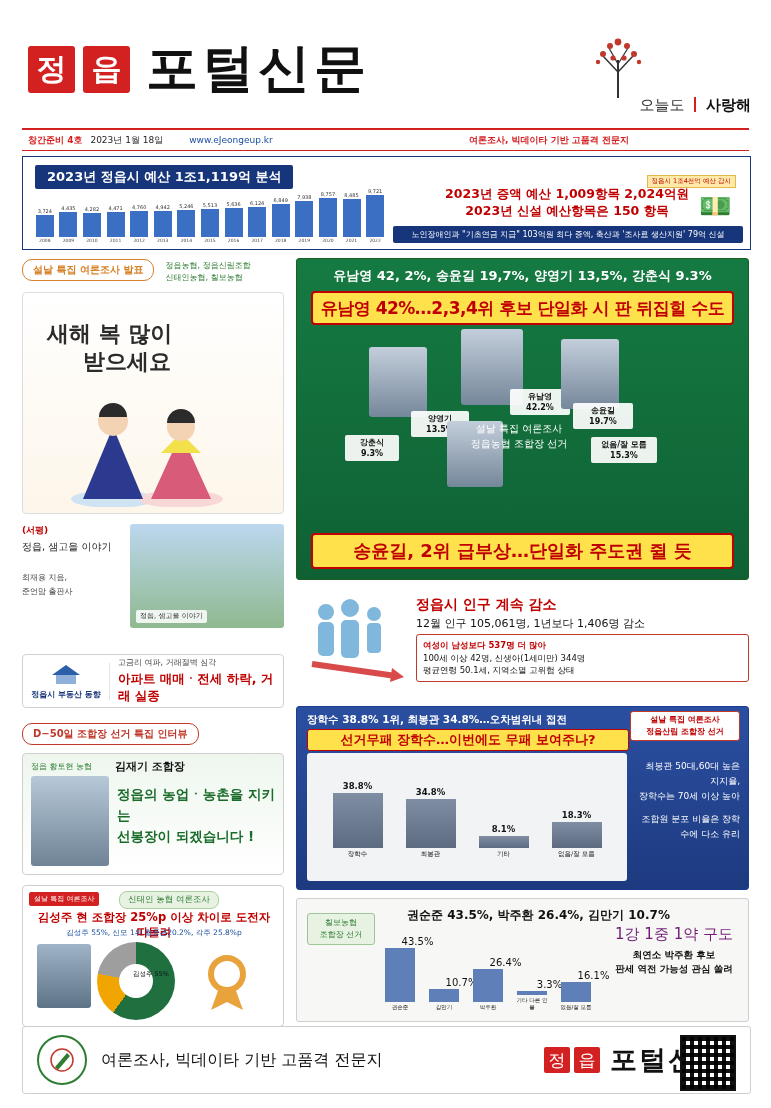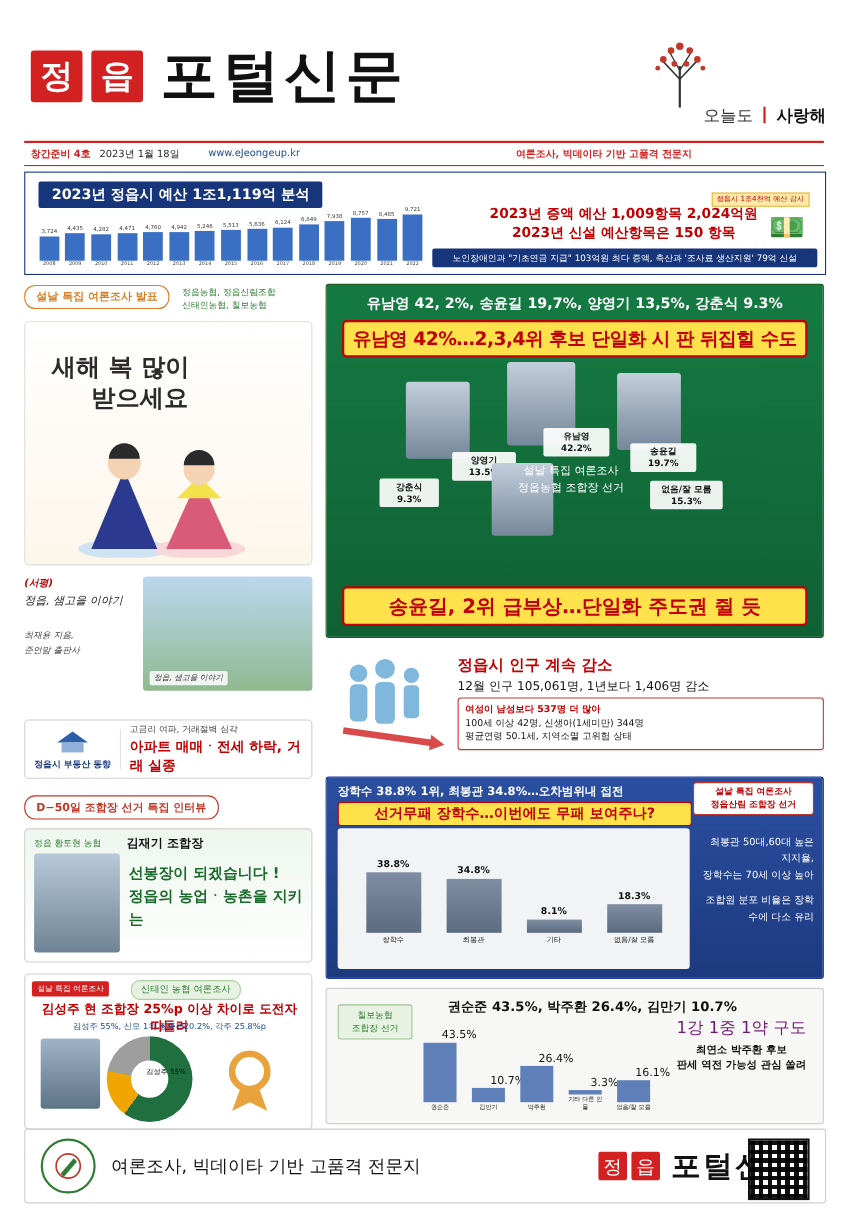--- a/index.html
+++ b/index.html
@@ -55,21 +55,21 @@
   .left-col{position:absolute;left:22px;top:258px;width:262px;}
   .pill{display:inline-block;background:#fff;border:1px solid #d7822a;color:#d7822a;
     font-size:10px;font-weight:bold;padding:3px 10px;border-radius:10px;}
   .subline{font-size:8px;color:#2e7d32;line-height:12px;margin-top:2px;}
 
   .newyear{position:relative;margin-top:8px;height:220px;border:1px solid #ddd;border-radius:4px;
     background:linear-gradient(#ffffff,#fdf6ea);overflow:hidden;}
   .ny-text{position:absolute;left:24px;top:26px;font-size:22px;color:#2b2b2b;font-weight:bold;}
   .hanbok{position:absolute;left:40px;bottom:6px;width:170px;height:120px;}
 
-  .book{position:relative;margin-top:10px;height:120px;font-style:italic;}
+  .book{position:relative;margin-top:10px;height:120px;}
   .book-cap{position:absolute;left:0;top:0;font-size:9px;color:#c00000;font-weight:bold;}
   .book-title{position:absolute;left:0;top:16px;font-size:10px;color:#222;line-height:14px;}
   .book-sub{position:absolute;left:0;top:48px;font-size:8px;color:#444;line-height:12px;}
   .book-img{position:absolute;right:0;top:0;width:154px;height:104px;border-radius:3px;overflow:hidden;
     background:linear-gradient(#bcd7ef,#8fb98f);}
   .book-img .label{position:absolute;left:6px;bottom:5px;background:rgba(255,255,255,.85);
     font-size:7px;color:#333;padding:2px 4px;border-radius:2px;line-height:9px;}
 
   .realestate{position:relative;margin-top:10px;height:52px;border:1px solid #d0d0d0;border-radius:4px;display:flex;align-items:center;}
   .re-left{width:86px;text-align:center;border-right:1px solid #e3e3e3;}
@@ -355,22 +355,22 @@
 
     <div class="dday">
       <span class="dday-pill">D−50일 조합장 선거  특집 인터뷰</span>
     </div>
 
     <div class="interview">
       <div class="iv-tagline">정읍 황토현 농협</div>
       <div class="iv-name">김재기 조합장</div>
       <div class="iv-photo"></div>
       <div class="iv-quote">
+        <div>정읍의 농업ㆍ농촌을 지키는</div>
         <div>선봉장이 되겠습니다 !</div>
-        <div>정읍의 농업ㆍ농촌을 지키는</div>
       </div>
     </div>
 
     <div class="survey2">
       <div class="s2-tag">설날 특집 여론조사</div>
       <div class="s2-tag2">신태인 농협 여론조사</div>
       <div class="s2-head">김성주 현 조합장 25%p 이상 차이로 도전자 따돌려</div>
       <div class="s2-sub">김성주 55%, 신모 1위 황종관20.2%, 각주 25.8%p</div>
       <div class="s2-photo"></div>
       <div class="donut"></div>
@@ -384,21 +384,21 @@
 
   <div class="right-col">
 
     <div class="poll1">
       <div class="poll1-top">유남영 42, 2%, 송윤길 19,7%, 양영기 13,5%, 강춘식 9.3%</div>
       <div class="headline">
         <span>유남영 42%…2,3,4위 후보 단일화 시 판 뒤집힐 수도</span>
       </div>
       <div class="pollimg">
         <div class="cand" style="left:150px;top:4px;width:62px;height:76px;"></div>
-        <div class="cand-cap" style="left:183px;top:64px;width:52px;">
+        <div class="cand-cap" style="left:199px;top:64px;width:52px;">
           <div>유남영</div>
           <div>42.2%</div>
         </div>
         <div class="cand" style="left:250px;top:14px;width:58px;height:70px;"></div>
         <div class="cand-cap" style="left:262px;top:78px;width:52px;">
           <div>송윤길</div>
           <div>19.7%</div>
         </div>
         <div class="cand" style="left:58px;top:22px;width:58px;height:70px;"></div>
         <div class="cand-cap" style="left:100px;top:86px;width:50px;">

